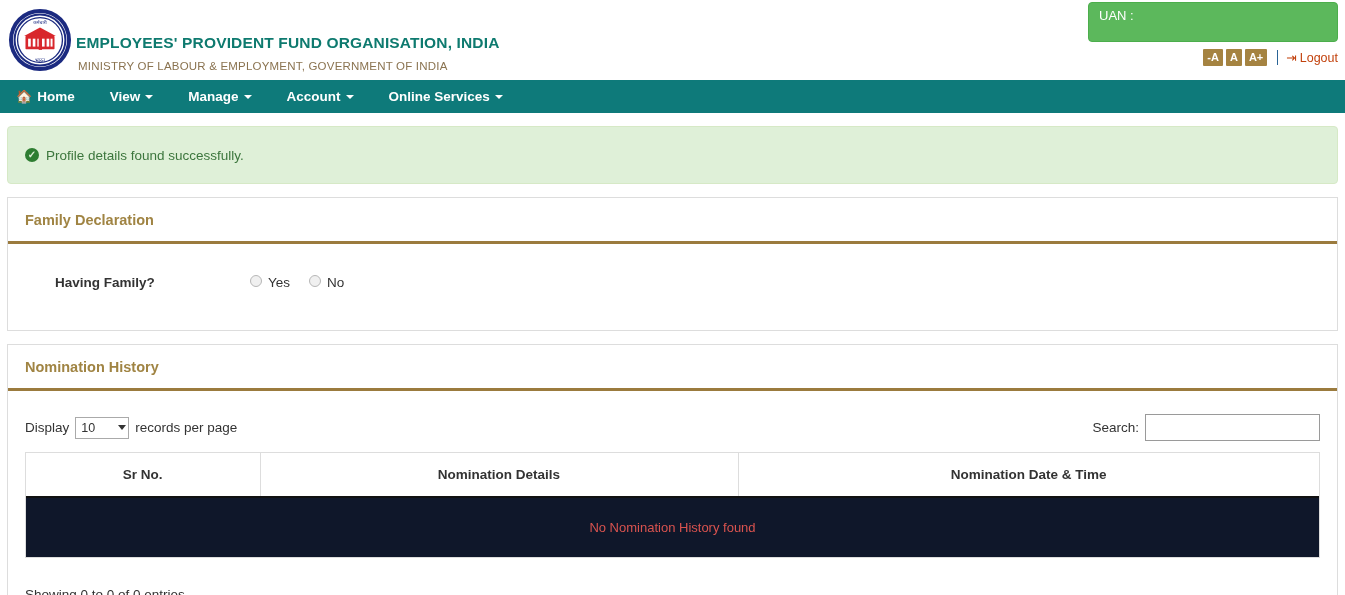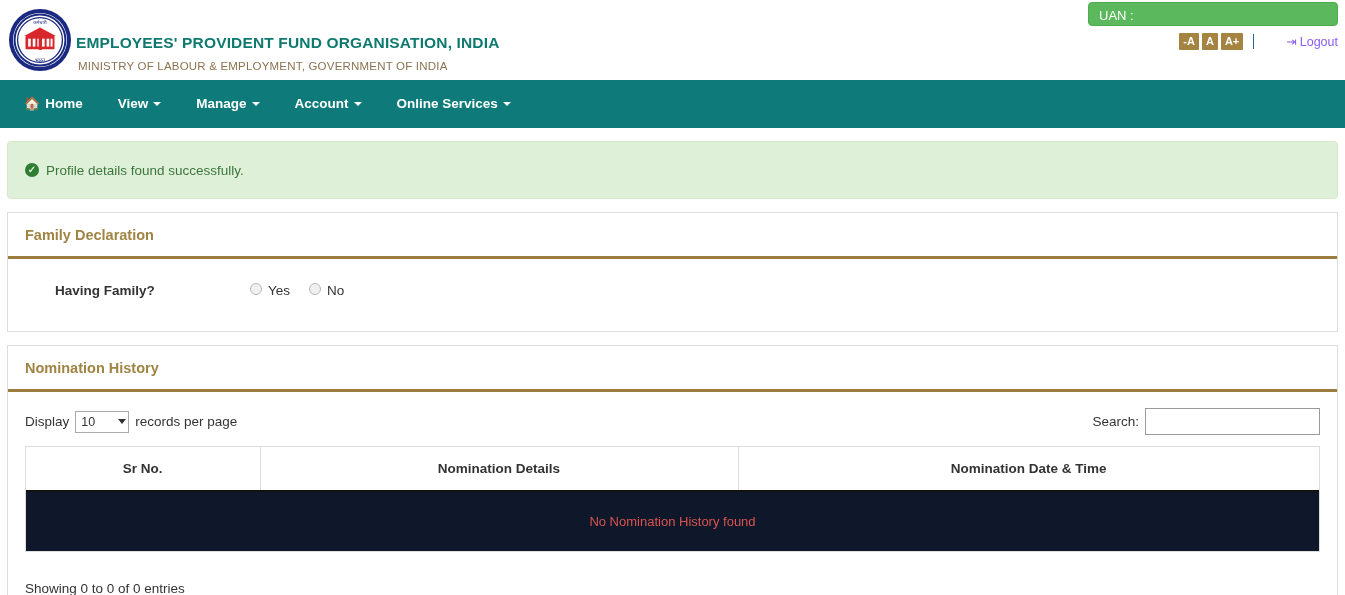--- a/index.html
+++ b/index.html
@@ -54,21 +54,21 @@
     position: absolute;
     right: 7px;
     top: 0;
     width: 250px;
     text-align: right;
   }
   .uan-bar {
     background: #5cb85c;
     border: 1px solid #4cae4c;
     border-radius: 4px;
-    height: 24px;
+    height: 40px;
     line-height: 26px;
     color: #ffffff;
     font-size: 13px;
     text-align: left;
     padding-left: 10px;
     margin-top: 2px;
   }
   .header-tools {
     margin-top: 7px;
     display: flex;
@@ -89,35 +89,34 @@
     border-radius: 1px;
   }
   .tool-sep {
     display: inline-block;
     width: 1px;
     height: 15px;
     background: #2a6496;
     margin: 0 8px 0 10px;
   }
   .logout-link {
-    color: #8b5cf6;
+    color: #c2410c;
     font-size: 12.5px;
     text-decoration: none;
     white-space: nowrap;
-    margin-left: 24px;
   }
   .logout-icon { margin-right: 3px; }
 
   
   .navbar {
     background: #0e7a7a;
-    height: 48px;
-    display: flex;
-    align-items: center;
-    padding-left: 24px;
+    height: 33px;
+    display: flex;
+    align-items: center;
+    padding-left: 16px;
   }
   .nav-item {
     color: #ffffff;
     font-size: 13.5px;
     font-weight: bold;
     padding: 0 17px 0 0;
     margin-right: 18px;
     white-space: nowrap;
     cursor: pointer;
     position: relative;
@@ -176,21 +175,21 @@
   .panel-heading {
     padding: 14px 17px 13px 17px;
     border-bottom: 3px solid #9b7b3e;
   }
   .panel-title {
     margin: 0;
     font-size: 14.5px;
     font-weight: bold;
     color: #a08443;
   }
-  .panel-body { padding: 16px 17px; }
+  .panel-body { padding: 23px 17px; }
 
   
   .form-row {
     display: flex;
     align-items: center;
     min-height: 40px;
     padding: 5px 0 14px 0;
   }
   .form-label {
     width: 225px;

